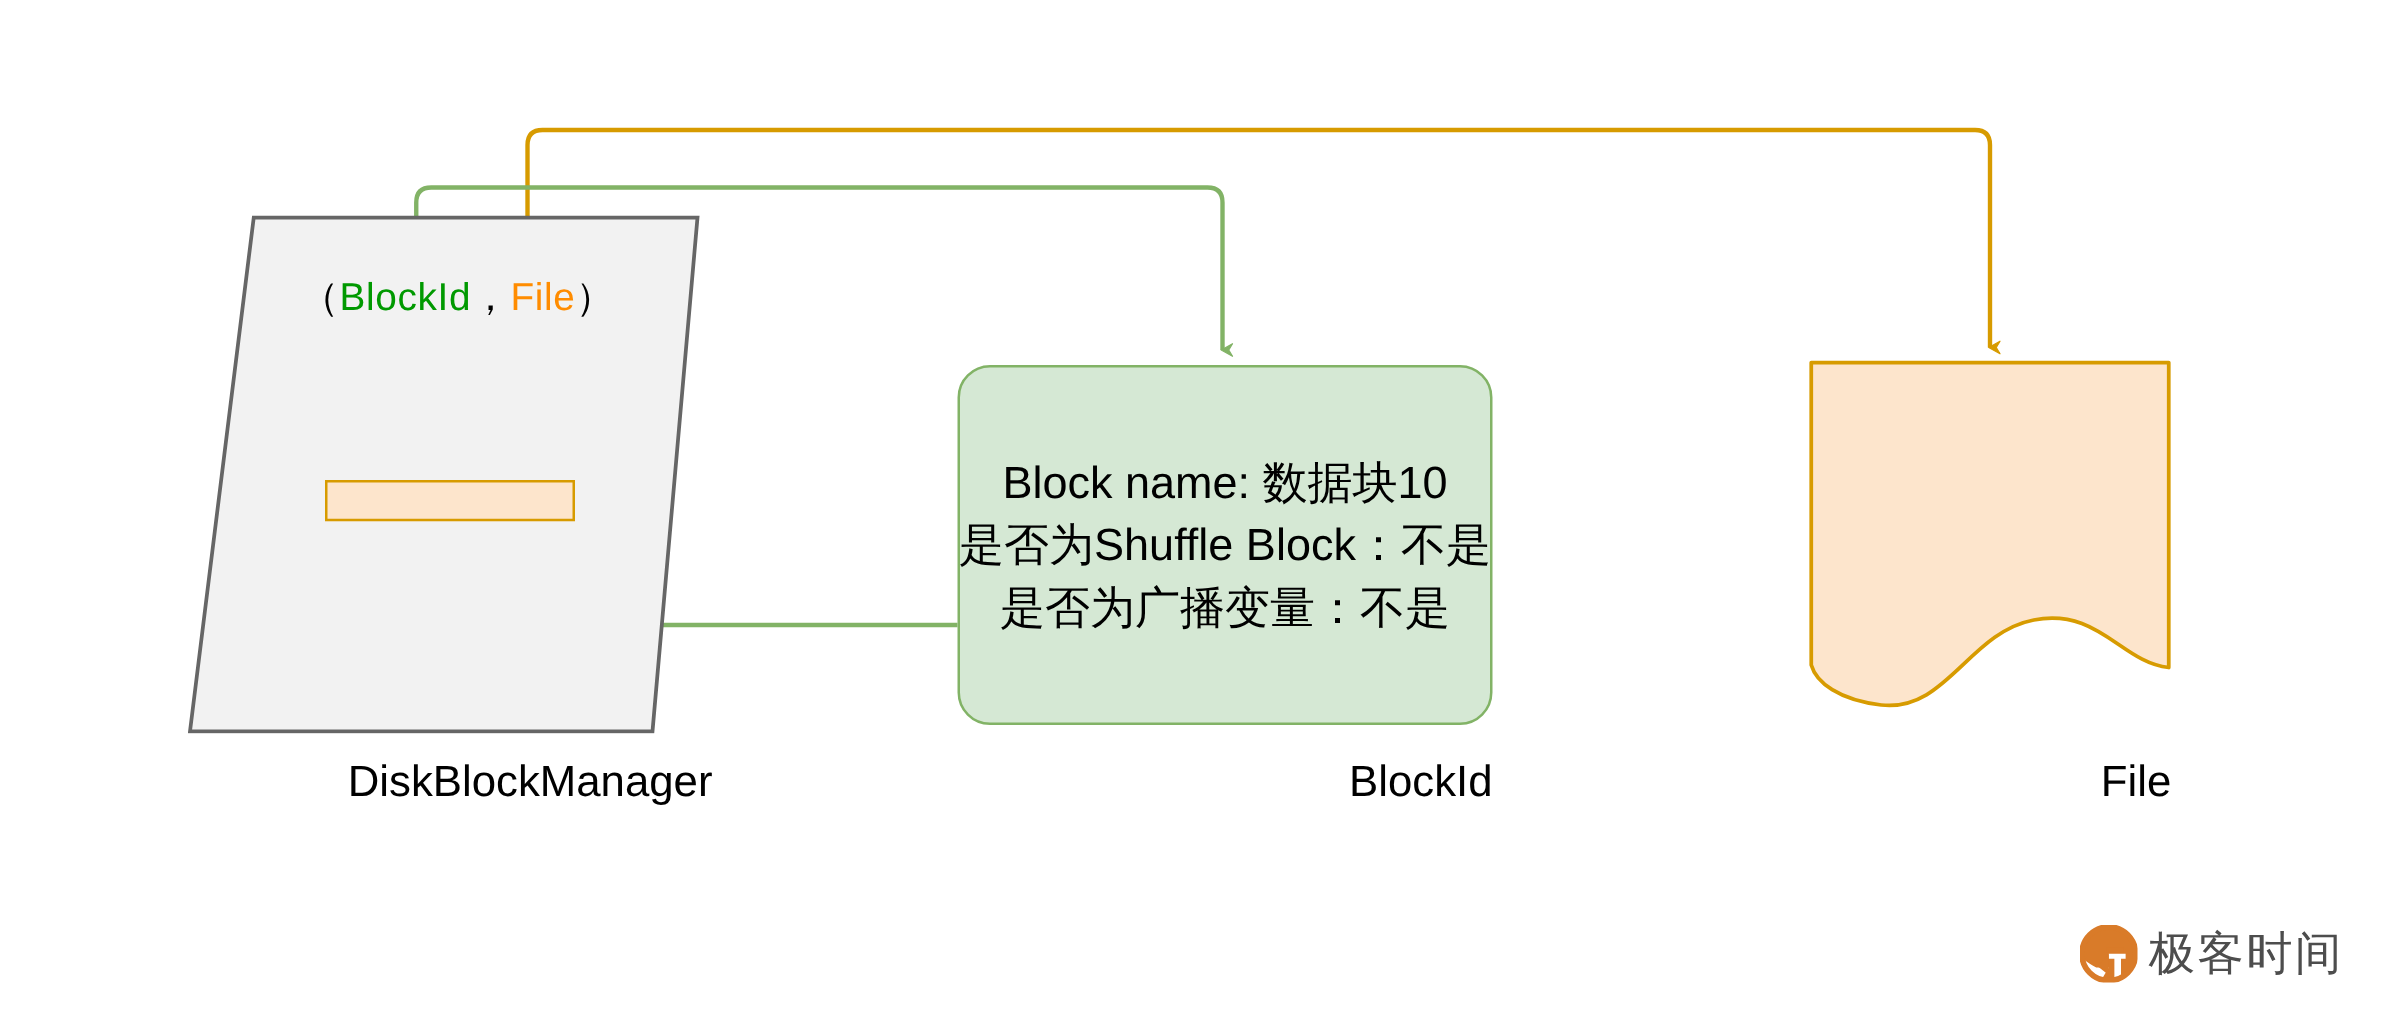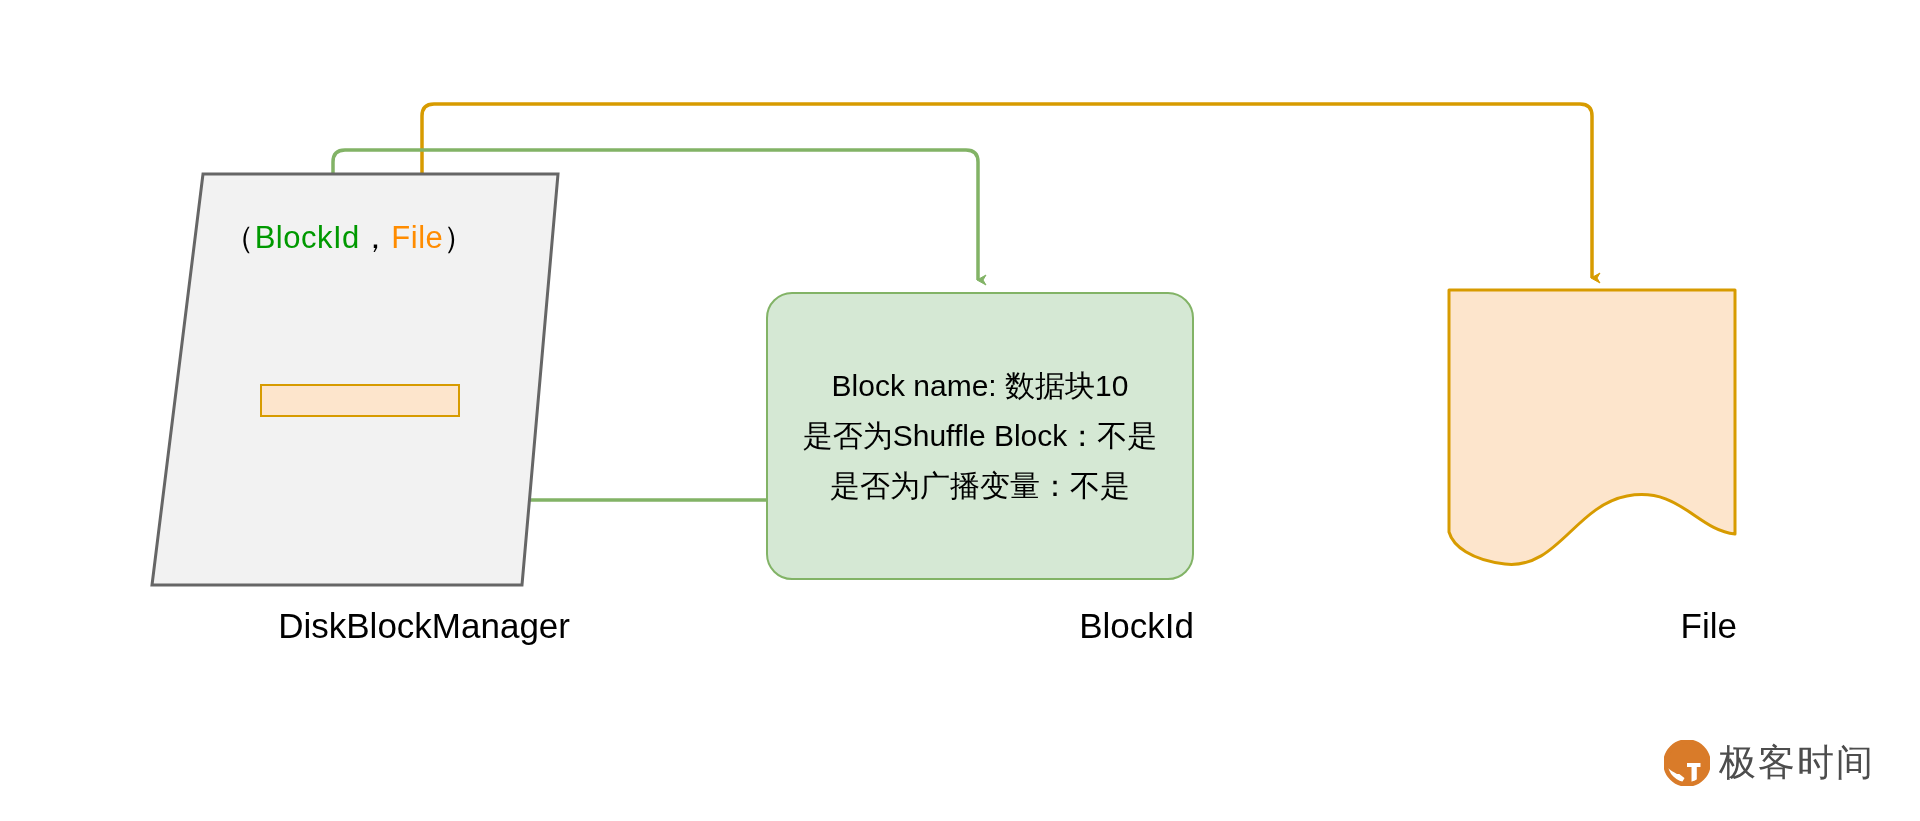--- a/index.html
+++ b/index.html
@@ -31,21 +31,21 @@
   
   .dbm-shape {
     position: absolute;
     left: 150px;
     top: 172px;
     width: 410px;
     height: 415px;
   }
   .dbm-text-pair {
     position: absolute;
-    left: 144px;
+    left: 161px;
     top: 217px;
     width: 410px;
     text-align: center;
     font-size: 31px;
     letter-spacing: 0.5px;
     white-space: nowrap;
   }
   .tok-green { color: #009900; }
   .tok-orange { color: #FF8C00; }
   .tok-black { color: #000000; }
@@ -82,21 +82,21 @@
     border: 2px solid #82B366;
     border-radius: 26px;
     box-sizing: border-box;
     display: flex;
     flex-direction: column;
     align-items: center;
     justify-content: center;
     gap: 2px;
   }
   .blockid-line {
-    font-size: 30px;
+    font-size: 36px;
     line-height: 48px;
     white-space: nowrap;
     color: #000000;
   }
 
   
   .file-shape {
     position: absolute;
     left: 1447px;
     top: 288px;

